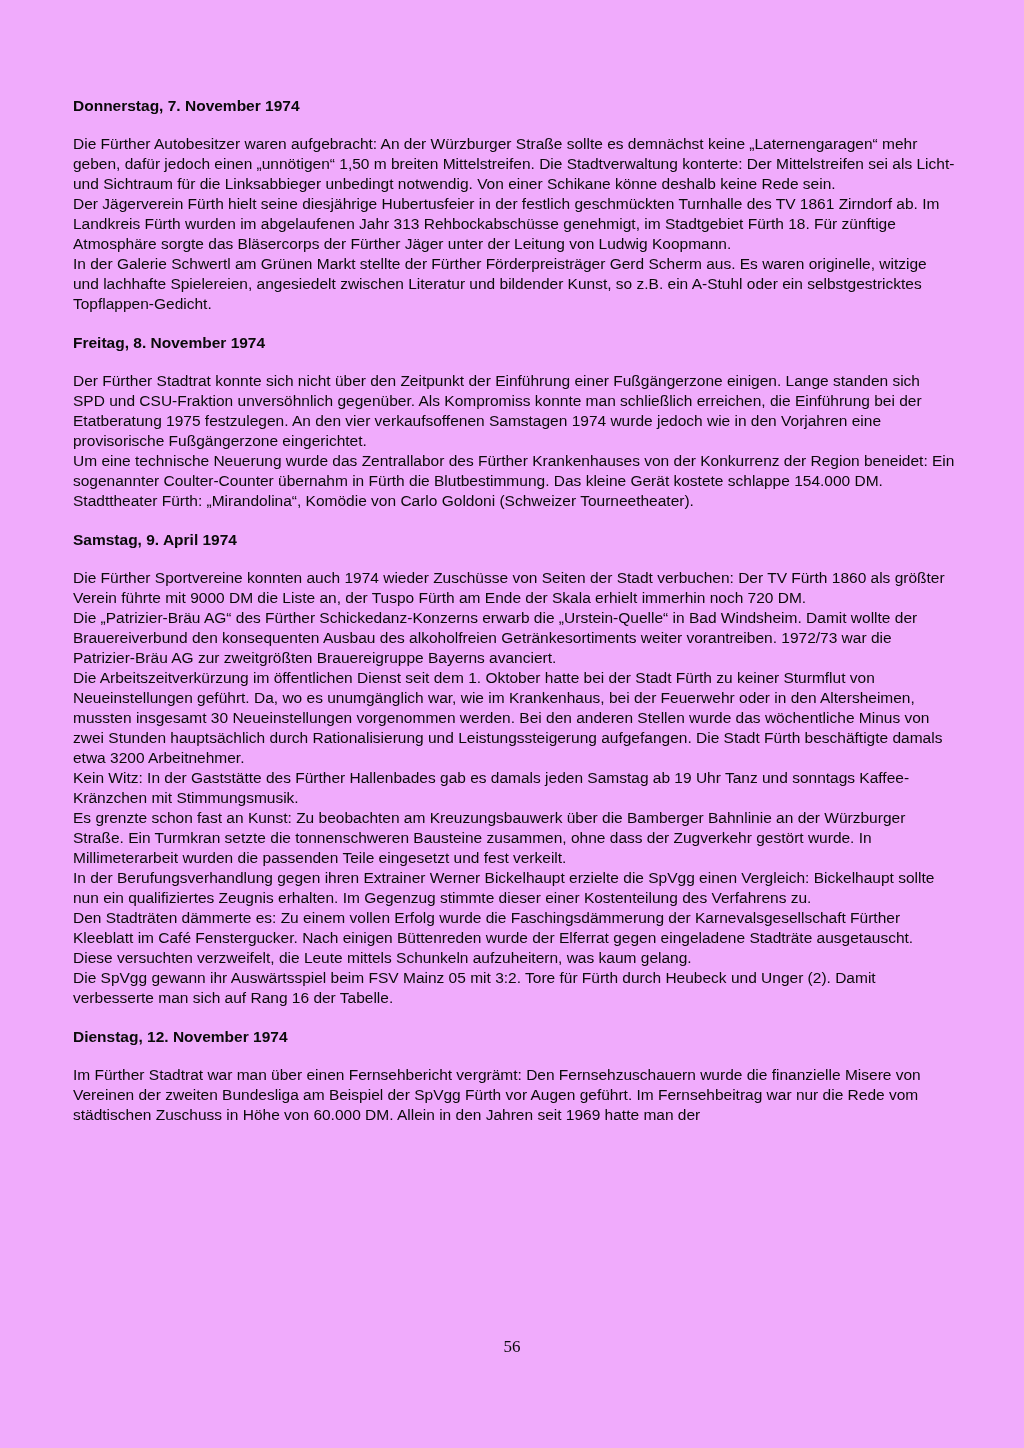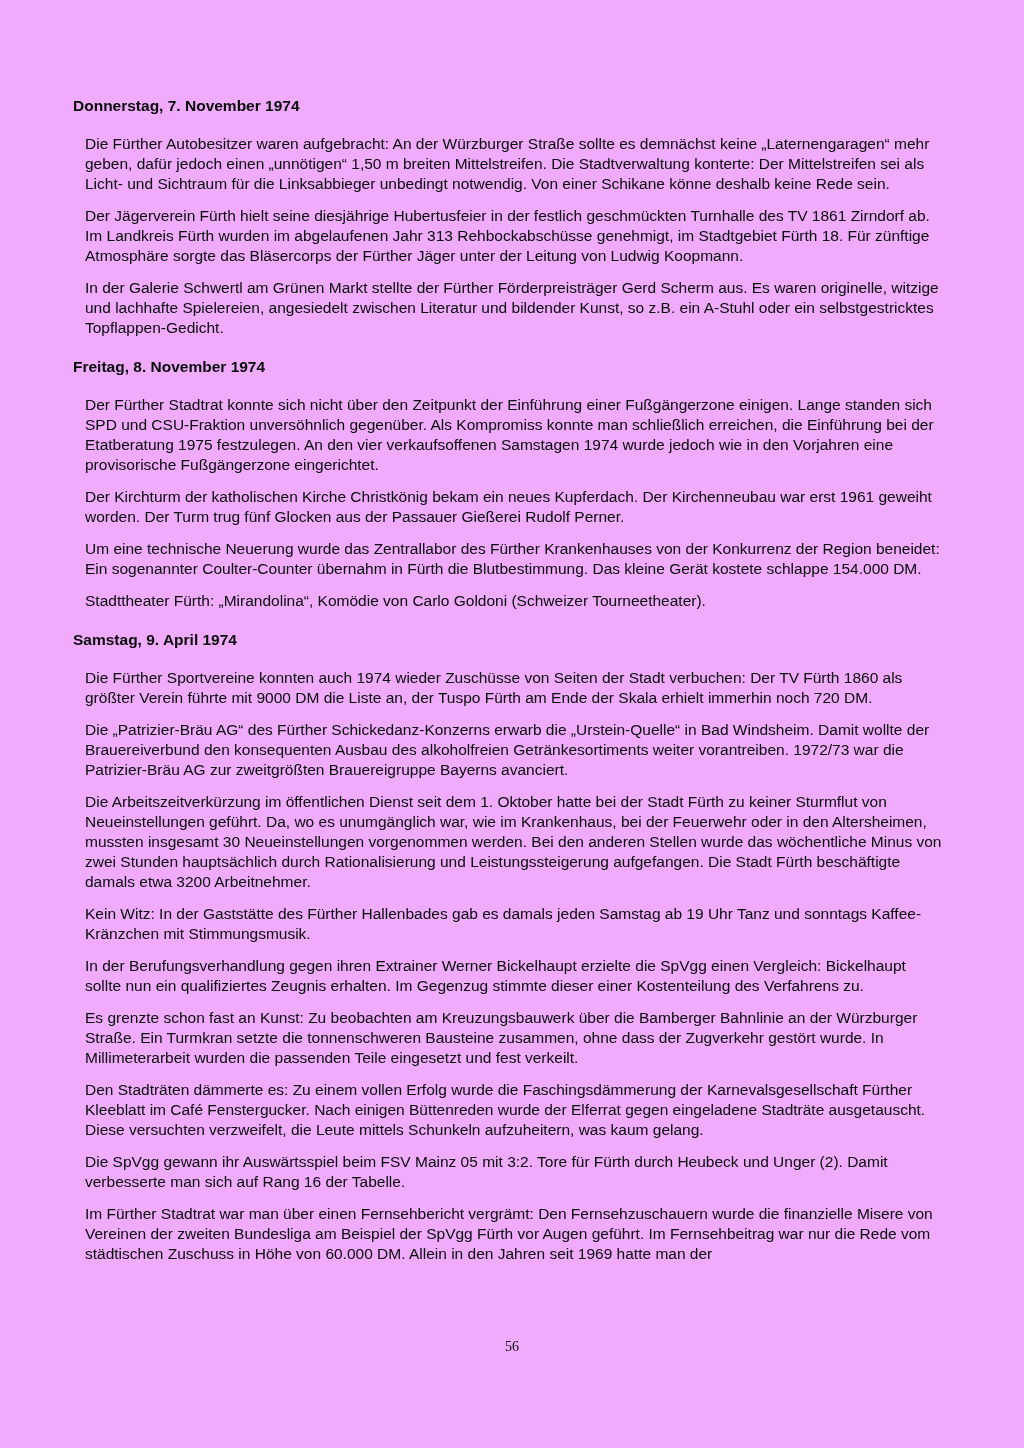--- a/index.html
+++ b/index.html
@@ -29,71 +29,71 @@
     font-family: "Liberation Sans", sans-serif;
     font-size: 15.5px;
     font-weight: bold;
     line-height: 20px;
     margin: 19px 0 18px 0;
   }
   section:first-of-type .day-heading {
     margin-top: 0;
   }
   .entry {
-    margin: 12px;
+    margin: 0;
     padding: 0;
   }
   .footer {
     position: absolute;
     top: 1336px;
     left: 0;
     width: 100%;
     text-align: center;
     font-family: "Liberation Serif", serif;
-    font-size: 14px;
+    font-size: 17px;
     line-height: 22px;
     color: #0a0a0a;
   }
 </style>
 </head>
 <body>
 
 <div class="page">
   <div class="content">
 
     <section>
       <h2 class="day-heading">Donnerstag, 7. November 1974</h2>
       <p class="entry">Die Fürther Autobesitzer waren aufgebracht: An der Würzburger Straße sollte es demnächst keine „Laternengaragen“ mehr geben, dafür jedoch einen „unnötigen“ 1,50 m breiten Mittelstreifen. Die Stadtverwaltung konterte: Der Mittelstreifen sei als Licht- und Sichtraum für die Linksabbieger unbedingt notwendig. Von einer Schikane könne deshalb keine Rede sein.</p>
       <p class="entry">Der Jägerverein Fürth hielt seine diesjährige Hubertusfeier in der festlich geschmückten Turnhalle des TV 1861 Zirndorf ab. Im Landkreis Fürth wurden im abgelaufenen Jahr 313 Rehbockabschüsse genehmigt, im Stadtgebiet Fürth 18. Für zünftige Atmosphäre sorgte das Bläsercorps der Fürther Jäger unter der Leitung von Ludwig Koopmann.</p>
       <p class="entry">In der Galerie Schwertl am Grünen Markt stellte der Fürther Förderpreisträger Gerd Scherm aus. Es waren originelle, witzige und lachhafte Spielereien, angesiedelt zwischen Literatur und bildender Kunst, so z.B. ein A-Stuhl oder ein selbstgestricktes Topflappen-Gedicht.</p>
     </section>
 
     <section>
       <h2 class="day-heading">Freitag, 8. November 1974</h2>
       <p class="entry">Der Fürther Stadtrat konnte sich nicht über den Zeitpunkt der Einführung einer Fußgängerzone einigen. Lange standen sich SPD und CSU-Fraktion unversöhnlich gegenüber. Als Kompromiss konnte man schließlich erreichen, die Einführung bei der Etatberatung 1975 festzulegen. An den vier verkaufsoffenen Samstagen 1974 wurde jedoch wie in den Vorjahren eine provisorische Fußgängerzone eingerichtet.</p>
-      <p class="entry">Der Kirchturm der katholischen Kirche Christkönig bekam ein neues Kupferdach. Der Kirchenneubau war erst 1961 geweiht worden. Der Turm trug fünf Glocken aus der Passauer Gießerei Rudolf Perner.</p>
       <p class="entry">Um eine technische Neuerung wurde das Zentrallabor des Fürther Krankenhauses von der Konkurrenz der Region beneidet: Ein sogenannter Coulter-Counter übernahm in Fürth die Blutbestimmung. Das kleine Gerät kostete schlappe 154.000 DM.</p>
       <p class="entry">Stadttheater Fürth: „Mirandolina“, Komödie von Carlo Goldoni (Schweizer Tourneetheater).</p>
     </section>
 
     <section>
       <h2 class="day-heading">Samstag, 9. April 1974</h2>
       <p class="entry">Die Fürther Sportvereine konnten auch 1974 wieder Zuschüsse von Seiten der Stadt verbuchen: Der TV Fürth 1860 als größter Verein führte mit 9000 DM die Liste an, der Tuspo Fürth am Ende der Skala erhielt immerhin noch 720 DM.</p>
       <p class="entry">Die „Patrizier-Bräu AG“ des Fürther Schickedanz-Konzerns erwarb die „Urstein-Quelle“ in Bad Windsheim. Damit wollte der Brauereiverbund den konsequenten Ausbau des alkoholfreien Getränkesortiments weiter vorantreiben. 1972/73 war die Patrizier-Bräu AG zur zweitgrößten Brauereigruppe Bayerns avanciert.</p>
       <p class="entry">Die Arbeitszeitverkürzung im öffentlichen Dienst seit dem 1. Oktober hatte bei der Stadt Fürth zu keiner Sturmflut von Neueinstellungen geführt. Da, wo es unumgänglich war, wie im Krankenhaus, bei der Feuerwehr oder in den Altersheimen, mussten insgesamt 30 Neueinstellungen vorgenommen werden. Bei den anderen Stellen wurde das wöchentliche Minus von zwei Stunden hauptsächlich durch Rationalisierung und Leistungssteigerung aufgefangen. Die Stadt Fürth beschäftigte damals etwa 3200 Arbeitnehmer.</p>
     </section>
 
     <section>
       <p class="entry">Kein Witz: In der Gaststätte des Fürther Hallenbades gab es damals jeden Samstag ab 19 Uhr Tanz und sonntags Kaffee-Kränzchen mit Stimmungsmusik.</p>
+      <p class="entry">Es grenzte schon fast an Kunst: Zu beobachten am Kreuzungsbauwerk über die Bamberger Bahnlinie an der Würzburger Straße. Ein Turmkran setzte die tonnenschweren Bausteine zusammen, ohne dass der Zugverkehr gestört wurde. In Millimeterarbeit wurden die passenden Teile eingesetzt und fest verkeilt.</p>
       <p class="entry">In der Berufungsverhandlung gegen ihren Extrainer Werner Bickelhaupt erzielte die SpVgg einen Vergleich: Bickelhaupt sollte nun ein qualifiziertes Zeugnis erhalten. Im Gegenzug stimmte dieser einer Kostenteilung des Verfahrens zu.</p>
-      <p class="entry">Es grenzte schon fast an Kunst: Zu beobachten am Kreuzungsbauwerk über die Bamberger Bahnlinie an der Würzburger Straße. Ein Turmkran setzte die tonnenschweren Bausteine zusammen, ohne dass der Zugverkehr gestört wurde. In Millimeterarbeit wurden die passenden Teile eingesetzt und fest verkeilt.</p>
       <p class="entry">Den Stadträten dämmerte es: Zu einem vollen Erfolg wurde die Faschingsdämmerung der Karnevalsgesellschaft Fürther Kleeblatt im Café Fenstergucker. Nach einigen Büttenreden wurde der Elferrat gegen eingeladene Stadträte ausgetauscht. Diese versuchten verzweifelt, die Leute mittels Schunkeln aufzuheitern, was kaum gelang.</p>
       <p class="entry">Die SpVgg gewann ihr Auswärtsspiel beim FSV Mainz 05 mit 3:2. Tore für Fürth durch Heubeck und Unger (2). Damit verbesserte man sich auf Rang 16 der Tabelle.</p>
     </section>
 
     <section>
+      <h2 class="day-heading">Dienstag, 12. November 1974</h2>
       <p class="entry">Im Fürther Stadtrat war man über einen Fernsehbericht vergrämt: Den Fernsehzuschauern wurde die finanzielle Misere von Vereinen der zweiten Bundesliga am Beispiel der SpVgg Fürth vor Augen geführt. Im Fernsehbeitrag war nur die Rede vom städtischen Zuschuss in Höhe von 60.000 DM. Allein in den Jahren seit 1969 hatte man der</p>
     </section>
 
   </div>
 
   <div class="footer">56</div>
 </div>
 
 </body></html>

